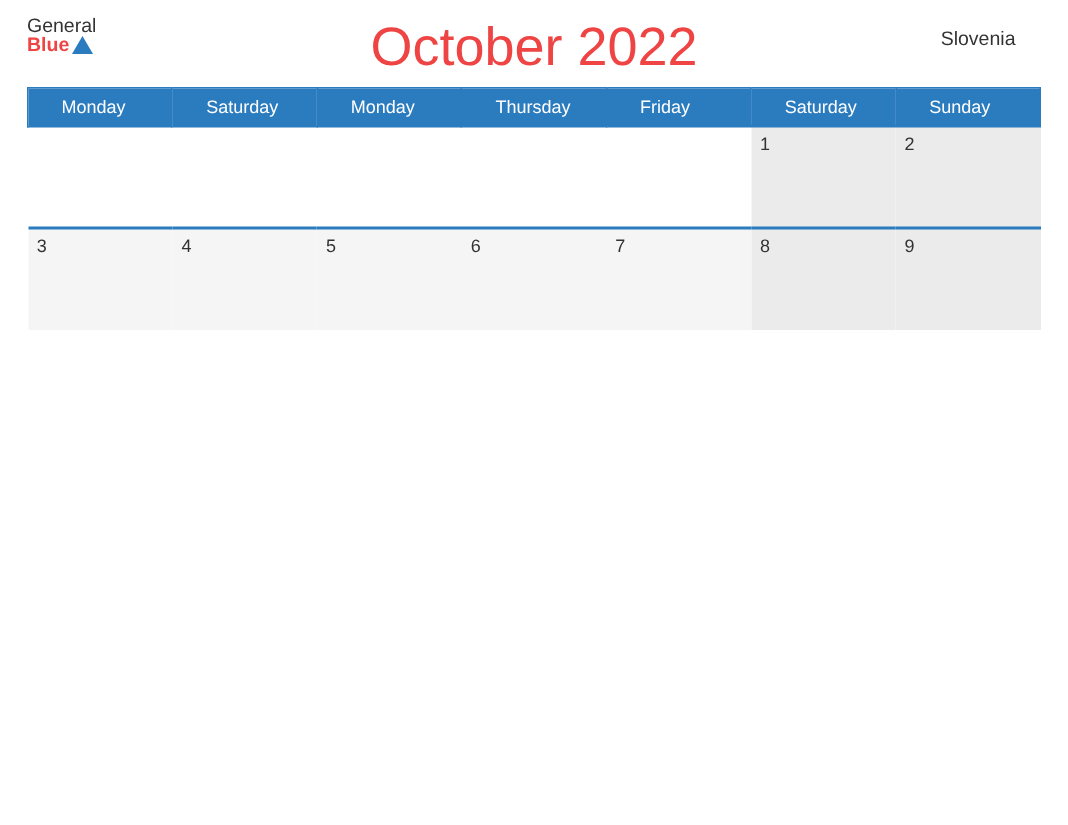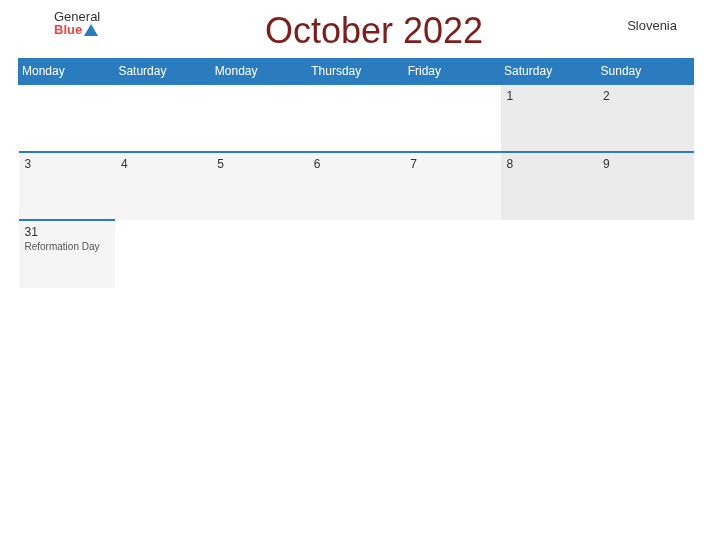--- a/index.html
+++ b/index.html
@@ -16,21 +16,20 @@
       background: #fff;
       padding: 10px 18px 10px 18px;
     }
     .header {
       display: flex;
       align-items: center;
       justify-content: center;
       position: relative;
       margin-bottom: 4px;
       padding-bottom: 2px;
-      margin-left: 36px;
     }
     .logo {
       position: absolute;
       left: 0;
       top: 0;
       display: flex;
       flex-direction: column;
       align-items: flex-start;
       line-height: 1;
     }
@@ -54,41 +53,41 @@
       margin-left: 2px;
       vertical-align: middle;
     }
     .logo-row {
       display: flex;
       align-items: center;
     }
     .title {
       font-size: 36px;
       font-weight: normal;
-      color: #7f1d1d;
+      color: #ef4444;
       text-align: center;
     }
     .country {
       position: absolute;
       right: 17px;
       top: 8px;
       font-size: 13px;
       color: #333;
     }
     .calendar-table {
       width: 100%;
       border-collapse: collapse;
       table-layout: fixed;
     }
     .calendar-table thead tr th {
       background: #2b7bbf;
       color: #fff;
       font-size: 12px;
       font-weight: normal;
-      padding: 5px 3px;
+      padding: 5px 22px;
       text-align: left;
       border: 1px solid #2b7bbf;
     }
     .calendar-table tbody tr td {
       border-top: 2px solid #2b7bbf;
       background: #f5f5f5;
       vertical-align: top;
       padding: 4px 6px;
       height: 68px;
       font-size: 12px;
@@ -176,27 +175,15 @@
           <td>
             <span class="day-number">7</span>
           </td>
           <td>
             <span class="day-number">8</span>
           </td>
           <td>
             <span class="day-number">9</span>
           </td>
         </tr>
-        <tr class="last-row">
-          <td>
-            <span class="day-number">31</span>
-            <span class="holiday">Reformation Day</span>
-          </td>
-          <td class="empty-cell"></td>
-          <td class="empty-cell"></td>
-          <td class="empty-cell"></td>
-          <td class="empty-cell"></td>
-          <td class="empty-cell"></td>
-          <td class="empty-cell"></td>
-        </tr>
       </tbody>
   </table>
 </div>
 
 </body></html>

